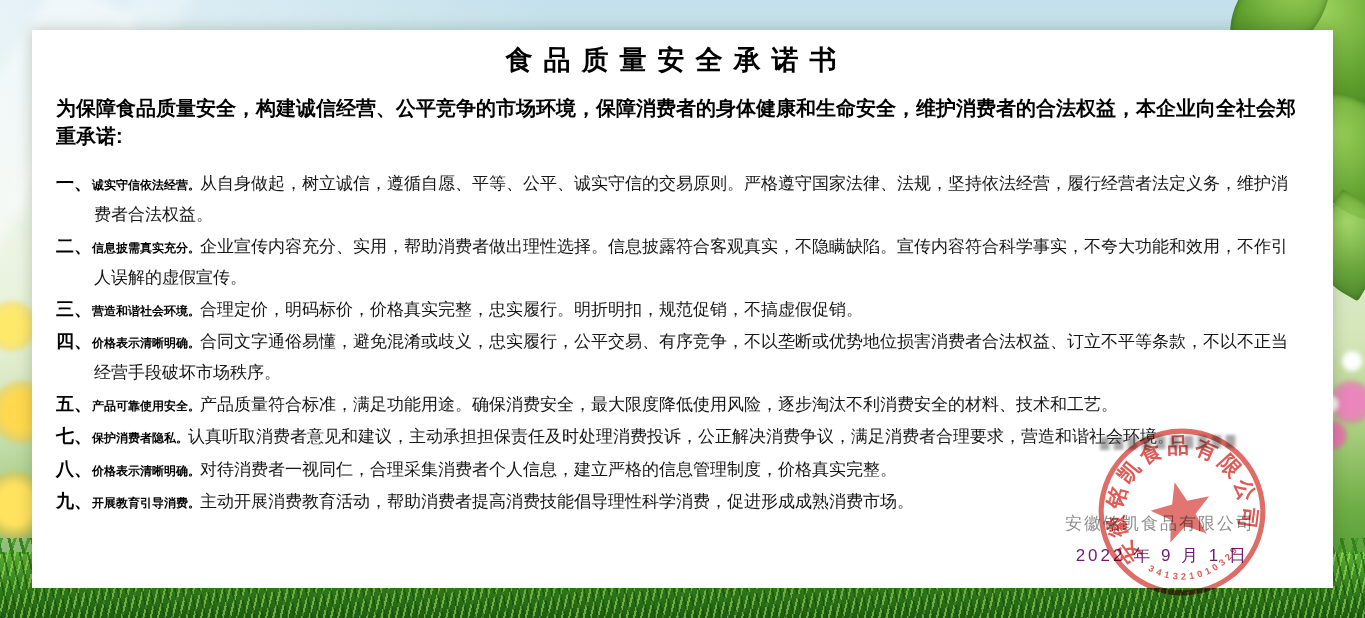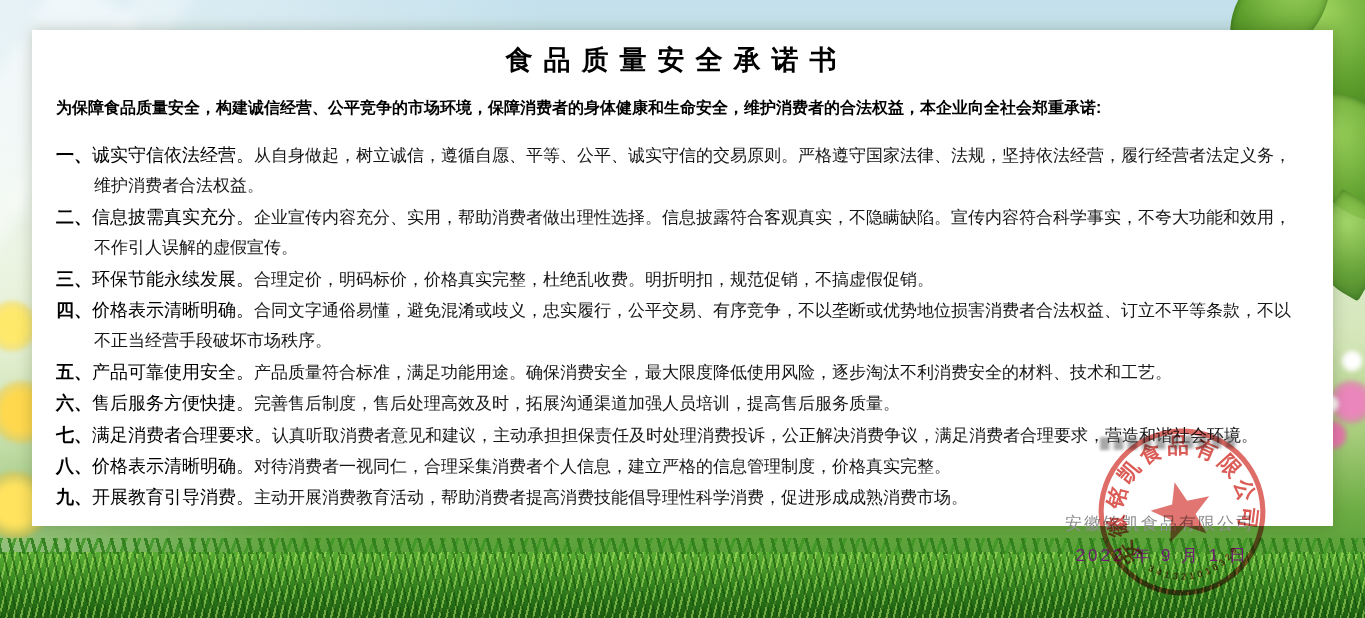--- a/index.html
+++ b/index.html
@@ -36,28 +36,28 @@
       repeating-linear-gradient(78deg, rgba(17,77,10,.55) 0 2px, transparent 2px 8px),
       repeating-linear-gradient(104deg, rgba(190,235,110,.5) 0 2px, transparent 2px 7px),
       linear-gradient(180deg,#5aae33 0%,#2f7d1c 55%,#1c5c10 100%);
   }
   .grass:before{content:"";position:absolute;left:0;top:-14px;width:100%;height:16px;
     background:
       repeating-linear-gradient(75deg, rgba(47,125,28,.9) 0 3px, transparent 3px 11px),
       repeating-linear-gradient(110deg, rgba(60,150,35,.8) 0 3px, transparent 3px 13px);
   }
 
-  .paper{position:absolute;left:32px;top:30px;width:1301px;height:496px;background:#ffffff;
+  .paper{position:absolute;left:32px;top:30px;width:1301px;height:558px;background:#ffffff;
     box-shadow:0 0 14px rgba(40,60,20,.25);padding:8px 36px 16px 24px;box-sizing:border-box;color:#111;}
   .title{font-size:27px;line-height:36px;font-weight:bold;text-align:center;letter-spacing:11px;margin:4px 0 16px;color:#000;}
-  .intro{font-size:16px;font-weight:bold;line-height:28px;margin:0 0 18px;color:#000;white-space:normal;}
+  .intro{font-size:20px;font-weight:bold;line-height:28px;margin:0 0 18px;color:#000;white-space:normal;}
   .items{font-size:17px;line-height:30.4px;color:#161616;}
   .item{padding-left:38px;text-indent:-38px;}
   .num{font-weight:bold;font-size:18px;color:#000;}
-  .lead{font-weight:normal;font-size:18px;color:#000;}
+  .lead{font-weight:bold;font-size:12px;color:#000;}
   .body-text{font-size:17px;}
 
   .smudge{position:absolute;left:1068px;top:406px;width:138px;height:13px;
     background:repeating-linear-gradient(90deg, rgba(95,95,95,.55) 0 9px, rgba(95,95,95,.08) 9px 14px);
     filter:blur(1.4px);transform:rotate(-1deg);}
   .sig{position:absolute;right:78px;top:478px;text-align:right;}
   .sig .company{font-size:17px;color:#8f8f8f;letter-spacing:2px;line-height:32px;}
   .sig .date{font-size:17px;color:#701a75;letter-spacing:3px;line-height:32px;padding-right:6px;}
 
   .stamp{position:absolute;left:1062px;top:394px;width:176px;height:176px;
@@ -84,25 +84,24 @@
 <div class="bloom fw2"></div>
 <div class="grass"></div>
 
 <div class="paper">
   <h1 class="title">食品质量安全承诺书</h1>
   <p class="intro">为保障食品质量安全，构建诚信经营、公平竞争的市场环境，保障消费者的身体健康和生命安全，维护消费者的合法权益，本企业向全社会郑重承诺:</p>
 
   <div class="items">
     <div class="item"><span class="num">一、</span><span class="lead">诚实守信依法经营。</span><span class="body-text">从自身做起，树立诚信，遵循自愿、平等、公平、诚实守信的交易原则。严格遵守国家法律、法规，坚持依法经营，履行经营者法定义务，维护消费者合法权益。</span></div>
     <div class="item"><span class="num">二、</span><span class="lead">信息披需真实充分。</span><span class="body-text">企业宣传内容充分、实用，帮助消费者做出理性选择。信息披露符合客观真实，不隐瞒缺陷。宣传内容符合科学事实，不夸大功能和效用，不作引人误解的虚假宣传。</span></div>
-    <div class="item"><span class="num">三、</span><span class="lead">环保节能永续发展。</span><span class="body-text">合理定价，明码标价，价格真实完整，杜绝乱收费。明折明扣，规范促销，不搞虚假促销。</span></div>
+    <div class="item"><span class="num">三、</span><span class="lead">营造和谐社会环境。</span><span class="body-text">合理定价，明码标价，价格真实完整，忠实履行。明折明扣，规范促销，不搞虚假促销。</span></div>
     <div class="item"><span class="num">四、</span><span class="lead">价格表示清晰明确。</span><span class="body-text">合同文字通俗易懂，避免混淆或歧义，忠实履行，公平交易、有序竞争，不以垄断或优势地位损害消费者合法权益、订立不平等条款，不以不正当经营手段破坏市场秩序。</span></div>
     <div class="item"><span class="num">五、</span><span class="lead">产品可靠使用安全。</span><span class="body-text">产品质量符合标准，满足功能用途。确保消费安全，最大限度降低使用风险，逐步淘汰不利消费安全的材料、技术和工艺。</span></div>
-    <div class="item"><span class="num">六、</span><span class="lead">售后服务方便快捷。</span><span class="body-text">完善售后制度，售后处理高效及时，拓展沟通渠道加强人员培训，提高售后服务质量。</span></div>
-    <div class="item"><span class="num">七、</span><span class="lead">满足消费者合理要求。</span><span class="body-text">认真听取消费者意见和建议，主动承担担保责任及时处理消费投诉，公正解决消费争议，满足消费者合理要求，营造和谐社会环境。</span></div>
+    <div class="item"><span class="num">七、</span><span class="lead">保护消费者隐私。</span><span class="body-text">认真听取消费者意见和建议，主动承担担保责任及时处理消费投诉，公正解决消费争议，满足消费者合理要求，营造和谐社会环境。</span></div>
     <div class="item"><span class="num">八、</span><span class="lead">价格表示清晰明确。</span><span class="body-text">对待消费者一视同仁，合理采集消费者个人信息，建立严格的信息管理制度，价格真实完整。</span></div>
     <div class="item"><span class="num">九、</span><span class="lead">开展教育引导消费。</span><span class="body-text">主动开展消费教育活动，帮助消费者提高消费技能倡导理性科学消费，促进形成成熟消费市场。</span></div>
   </div>
 
   <div class="smudge"></div>
 
   <div class="sig">
     <div class="company">安徽铭凯食品有限公司</div>
     <div class="date">2022 年 9 月 1 日</div>
   </div>

